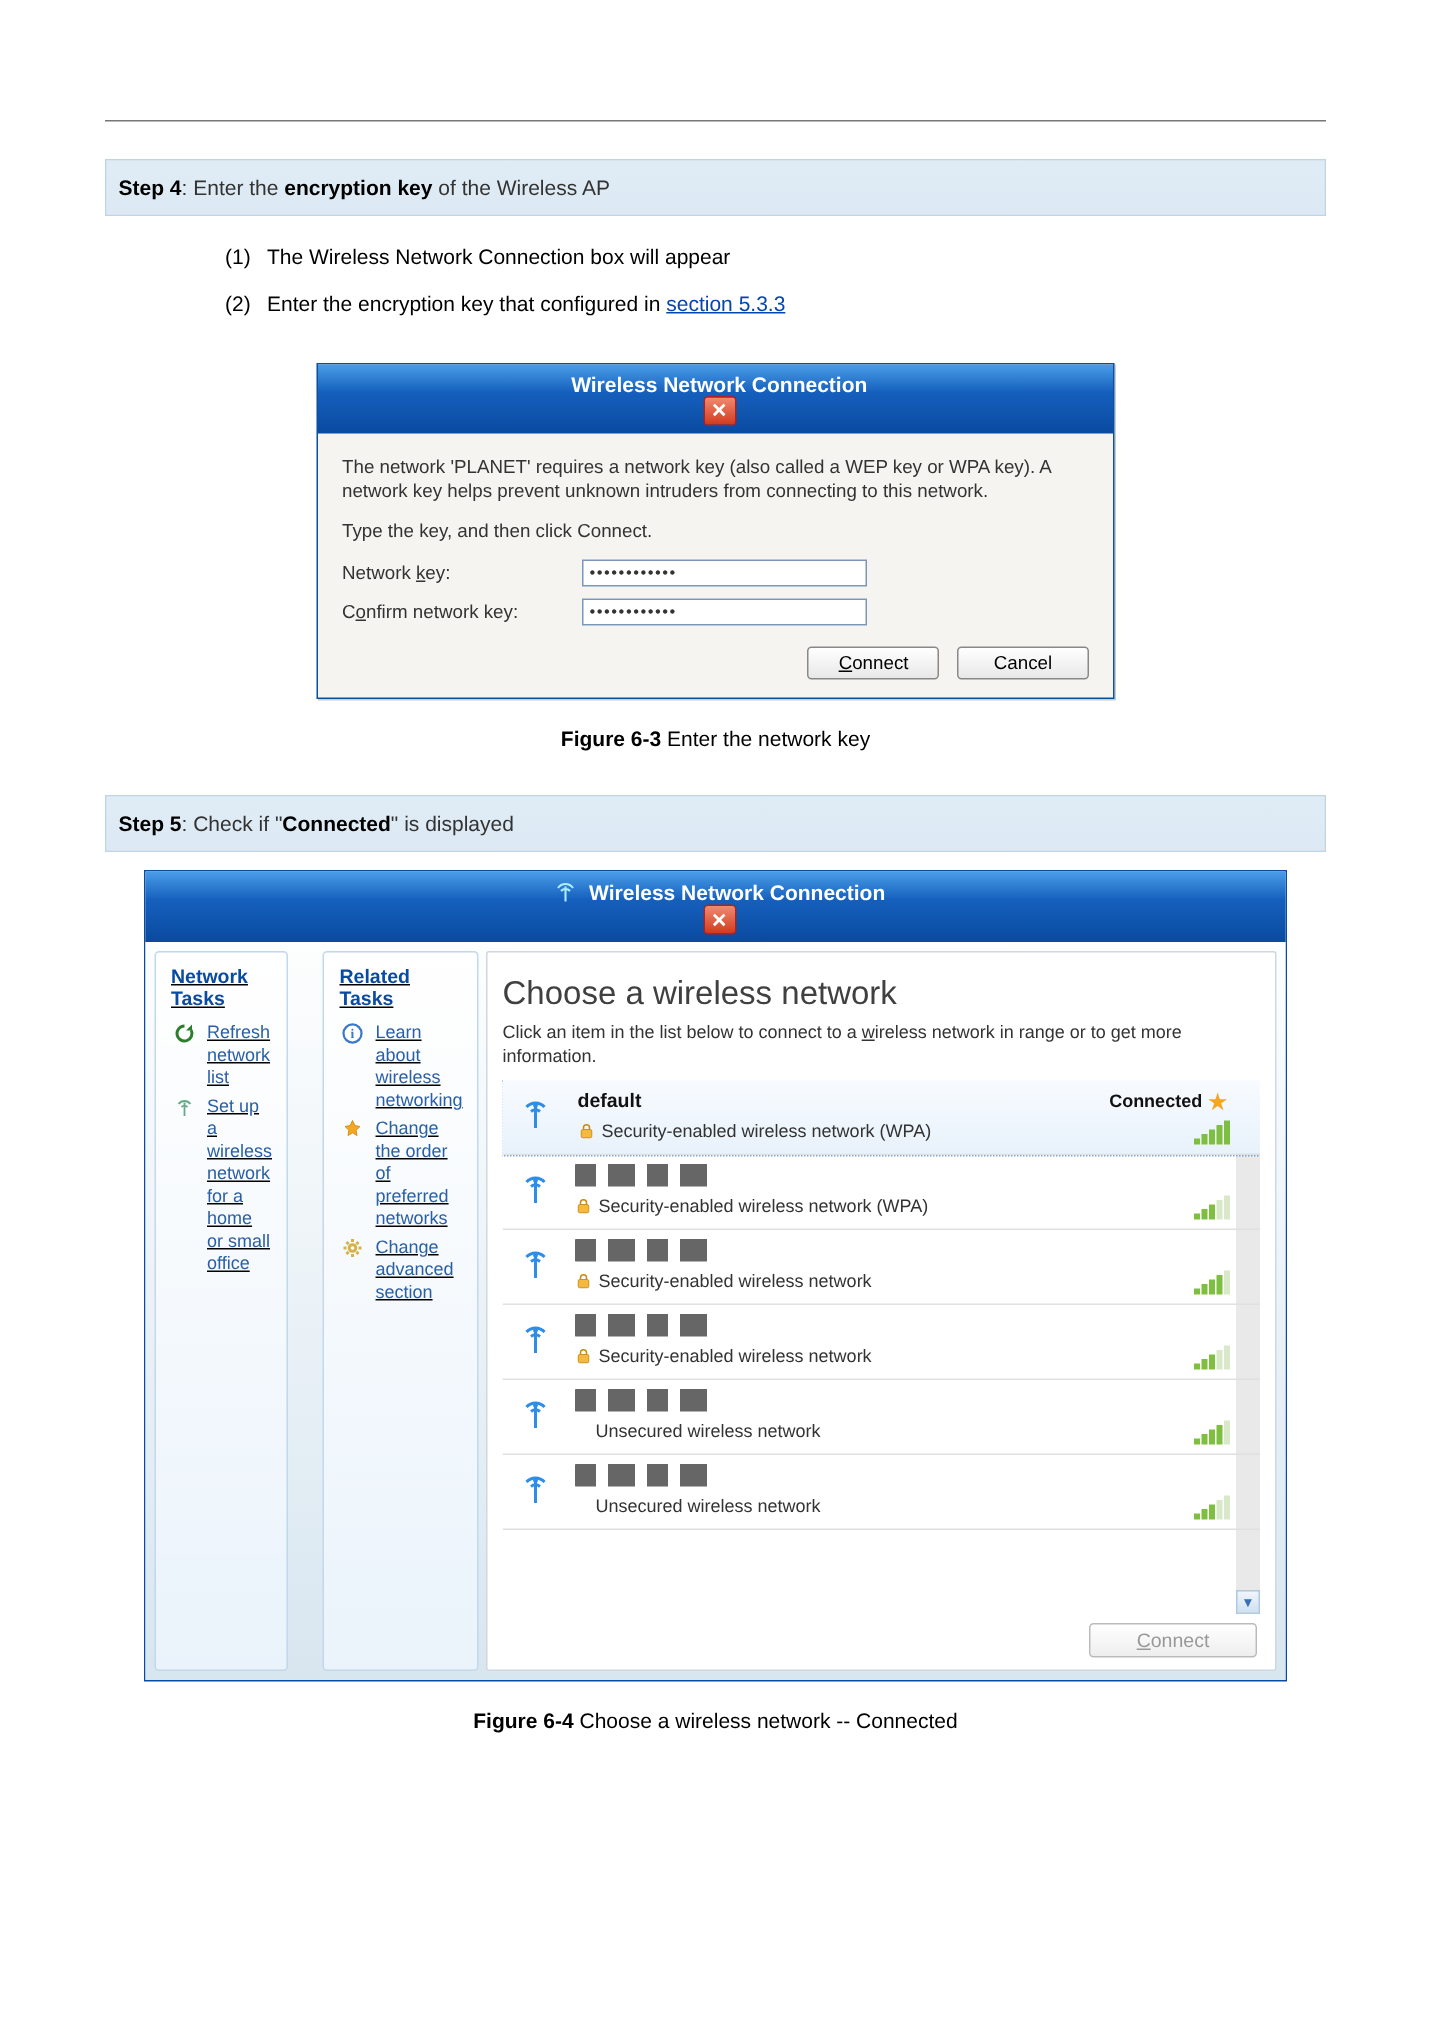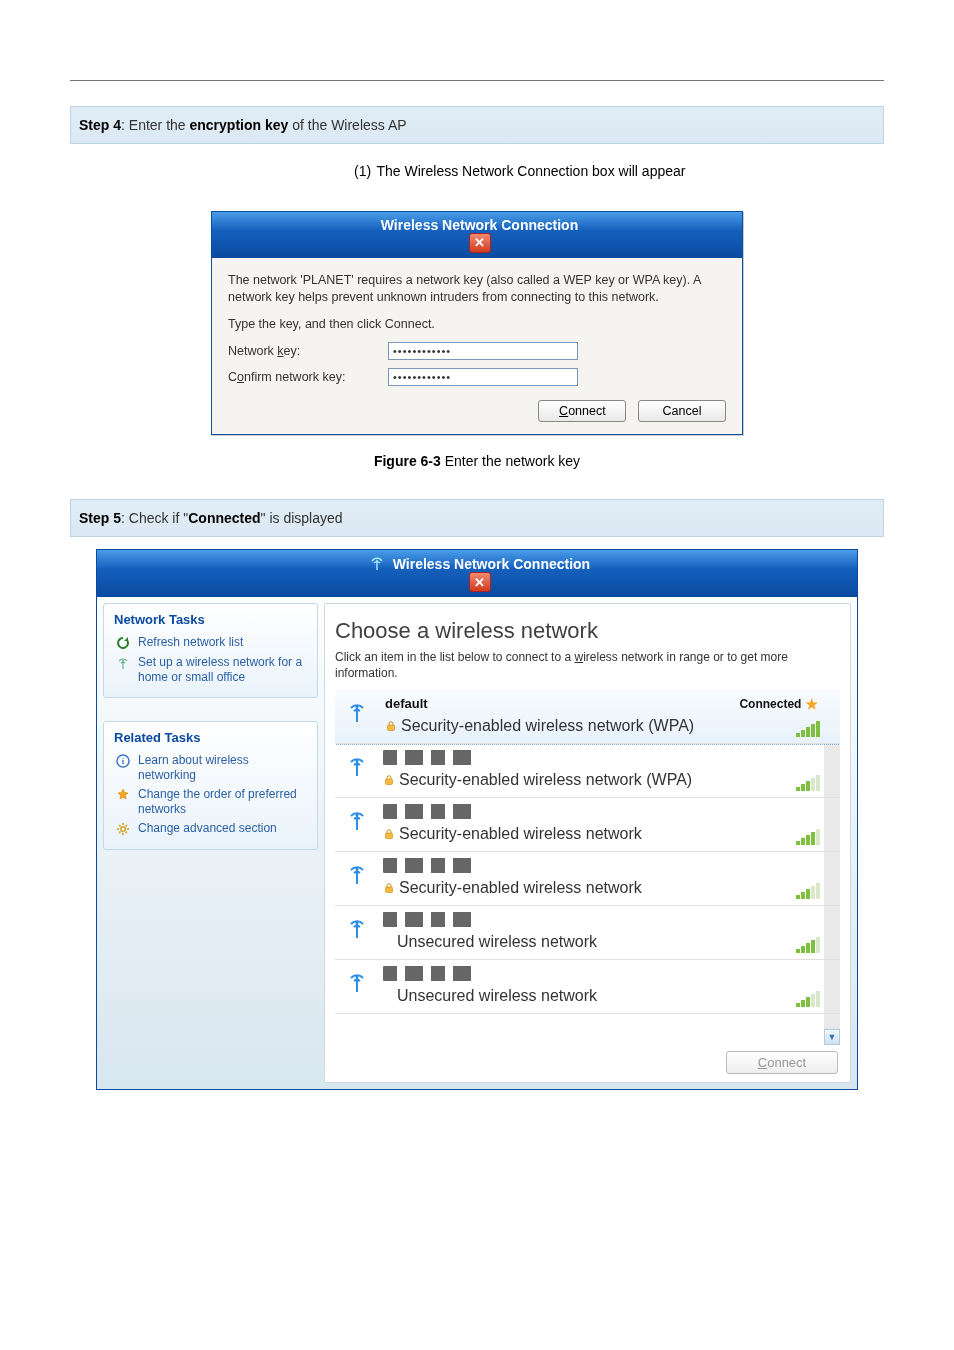--- a/index.html
+++ b/index.html
@@ -27,21 +27,20 @@
     padding: 10px 8px;
     font-size: 14px;
     color: #333;
     margin-bottom: 12px;
   }
   .step-bar b { color: #000; }
   .substeps {
     padding: 0 0 0 80px;
     font-size: 14px;
     line-height: 2.2;
-    text-align: center;
   }
   .substeps .n { display:inline-block; width: 28px; }
   .lnk { color: #0645ad; text-decoration: underline; }
   .fig-caption {
     text-align: center;
     font-size: 14px;
     margin: 18px 0 30px 0;
   }
   .fig-caption b { font-weight: bold; }
 
@@ -116,22 +115,23 @@
   }
   .dlg-wlan-body {
     display:flex;
     background: linear-gradient(#fdfefe, #d8e6f0);
     padding: 6px;
     gap: 6px;
     min-height: 480px;
   }
   .side {
     width: 215px;
-    display:flex; flex-direction:column; gap: 23px;
+    display:flex; flex-direction:row; gap: 23px;
     font-size: 12px;
+    text-decoration: underline;
   }
   .side-panel {
     background: linear-gradient(#fff, #eaf3fb);
     border: 1px solid #c2d8eb;
     border-radius: 3px;
     padding: 8px 10px;
   }
   .side-panel h4 {
     margin: 0 0 8px 0;
     color: #0a4aa0;
@@ -181,21 +181,21 @@
     color: #2e8de6;
     font-size: 12px;
     flex: 0 0 32px;
   }
   .net-info { flex:1; }
   .ssid { font-weight: bold; font-size: 13px; color:#111; margin-bottom:6px; height:15px; }
   .ssid.redact {
     background: repeating-linear-gradient(90deg,#666,#666 14px,#fff 14px,#fff 22px,#666 22px,#666 40px,#fff 40px,#fff 48px);
     width: 90px; border-radius:1px;
   }
-  .sec-row { display:flex; align-items:center; gap:4px; font-size:16px; color:#333;text-align:center; }
+  .sec-row { display:flex; align-items:center; gap:4px; font-size:12px; color:#333;text-align:center; }
   .sec-row .pad { width: 10px; height:12px; }
   .lock-ic svg { display:block; }
   .sigbars {
     position:absolute; right: 20px; bottom: 6px;
     display:flex; align-items:flex-end; gap:1px;
   }
   .sigbars span { width:4px; background:#7fbf3f; }
   .sigbars .b1{height:4px}.sigbars .b2{height:7px}.sigbars .b3{height:10px}.sigbars .b4{height:13px}.sigbars .b5{height:16px}
   .sigbars.weak .b4,.sigbars.weak .b5{background:#d8e8c8}
   .sigbars.mid .b5{background:#d8e8c8}
@@ -233,20 +233,21 @@
 <body>
 
 <div class="page">
   <hr class="top-hr">
 
   <div class="step-bar">
     <b>Step 4</b><span>: Enter the </span><b>encryption key</b><span> of the Wireless AP</span>
   </div>
   <div class="substeps" id="substeps4">
       <div><span class="n">(1)</span><span>The Wireless Network Connection box will appear</span></div>
+      <div><span class="n">(2)</span><span>Enter the encryption key that configured in </span><a class="lnk">section 5.3.3</a></div>
     </div>
 
   <div class="dlg-key">
     <div class="dlg-title">
       <span>Wireless Network Connection</span>
       <span class="close-btn">✕</span>
     </div>
     <div class="dlg-body">
       <p>The network 'PLANET' requires a network key (also called a WEP key or WPA key). A network key helps prevent unknown intruders from connecting to this network.</p>
       <p>Type the key, and then click Connect.</p>
@@ -536,14 +537,17 @@
               </div>
             </div>
           </div>
         <div class="connect-row">
           <button class="connect-btn"><u>C</u><span>onnect</span></button>
         </div>
       </div>
     </div>
   </div>
 
+  <div class="fig-caption">
+    <b>Figure 6-4</b><span> Choose a wireless network -- Connected</span>
+  </div>
 
 </div>
 
 </body></html>

